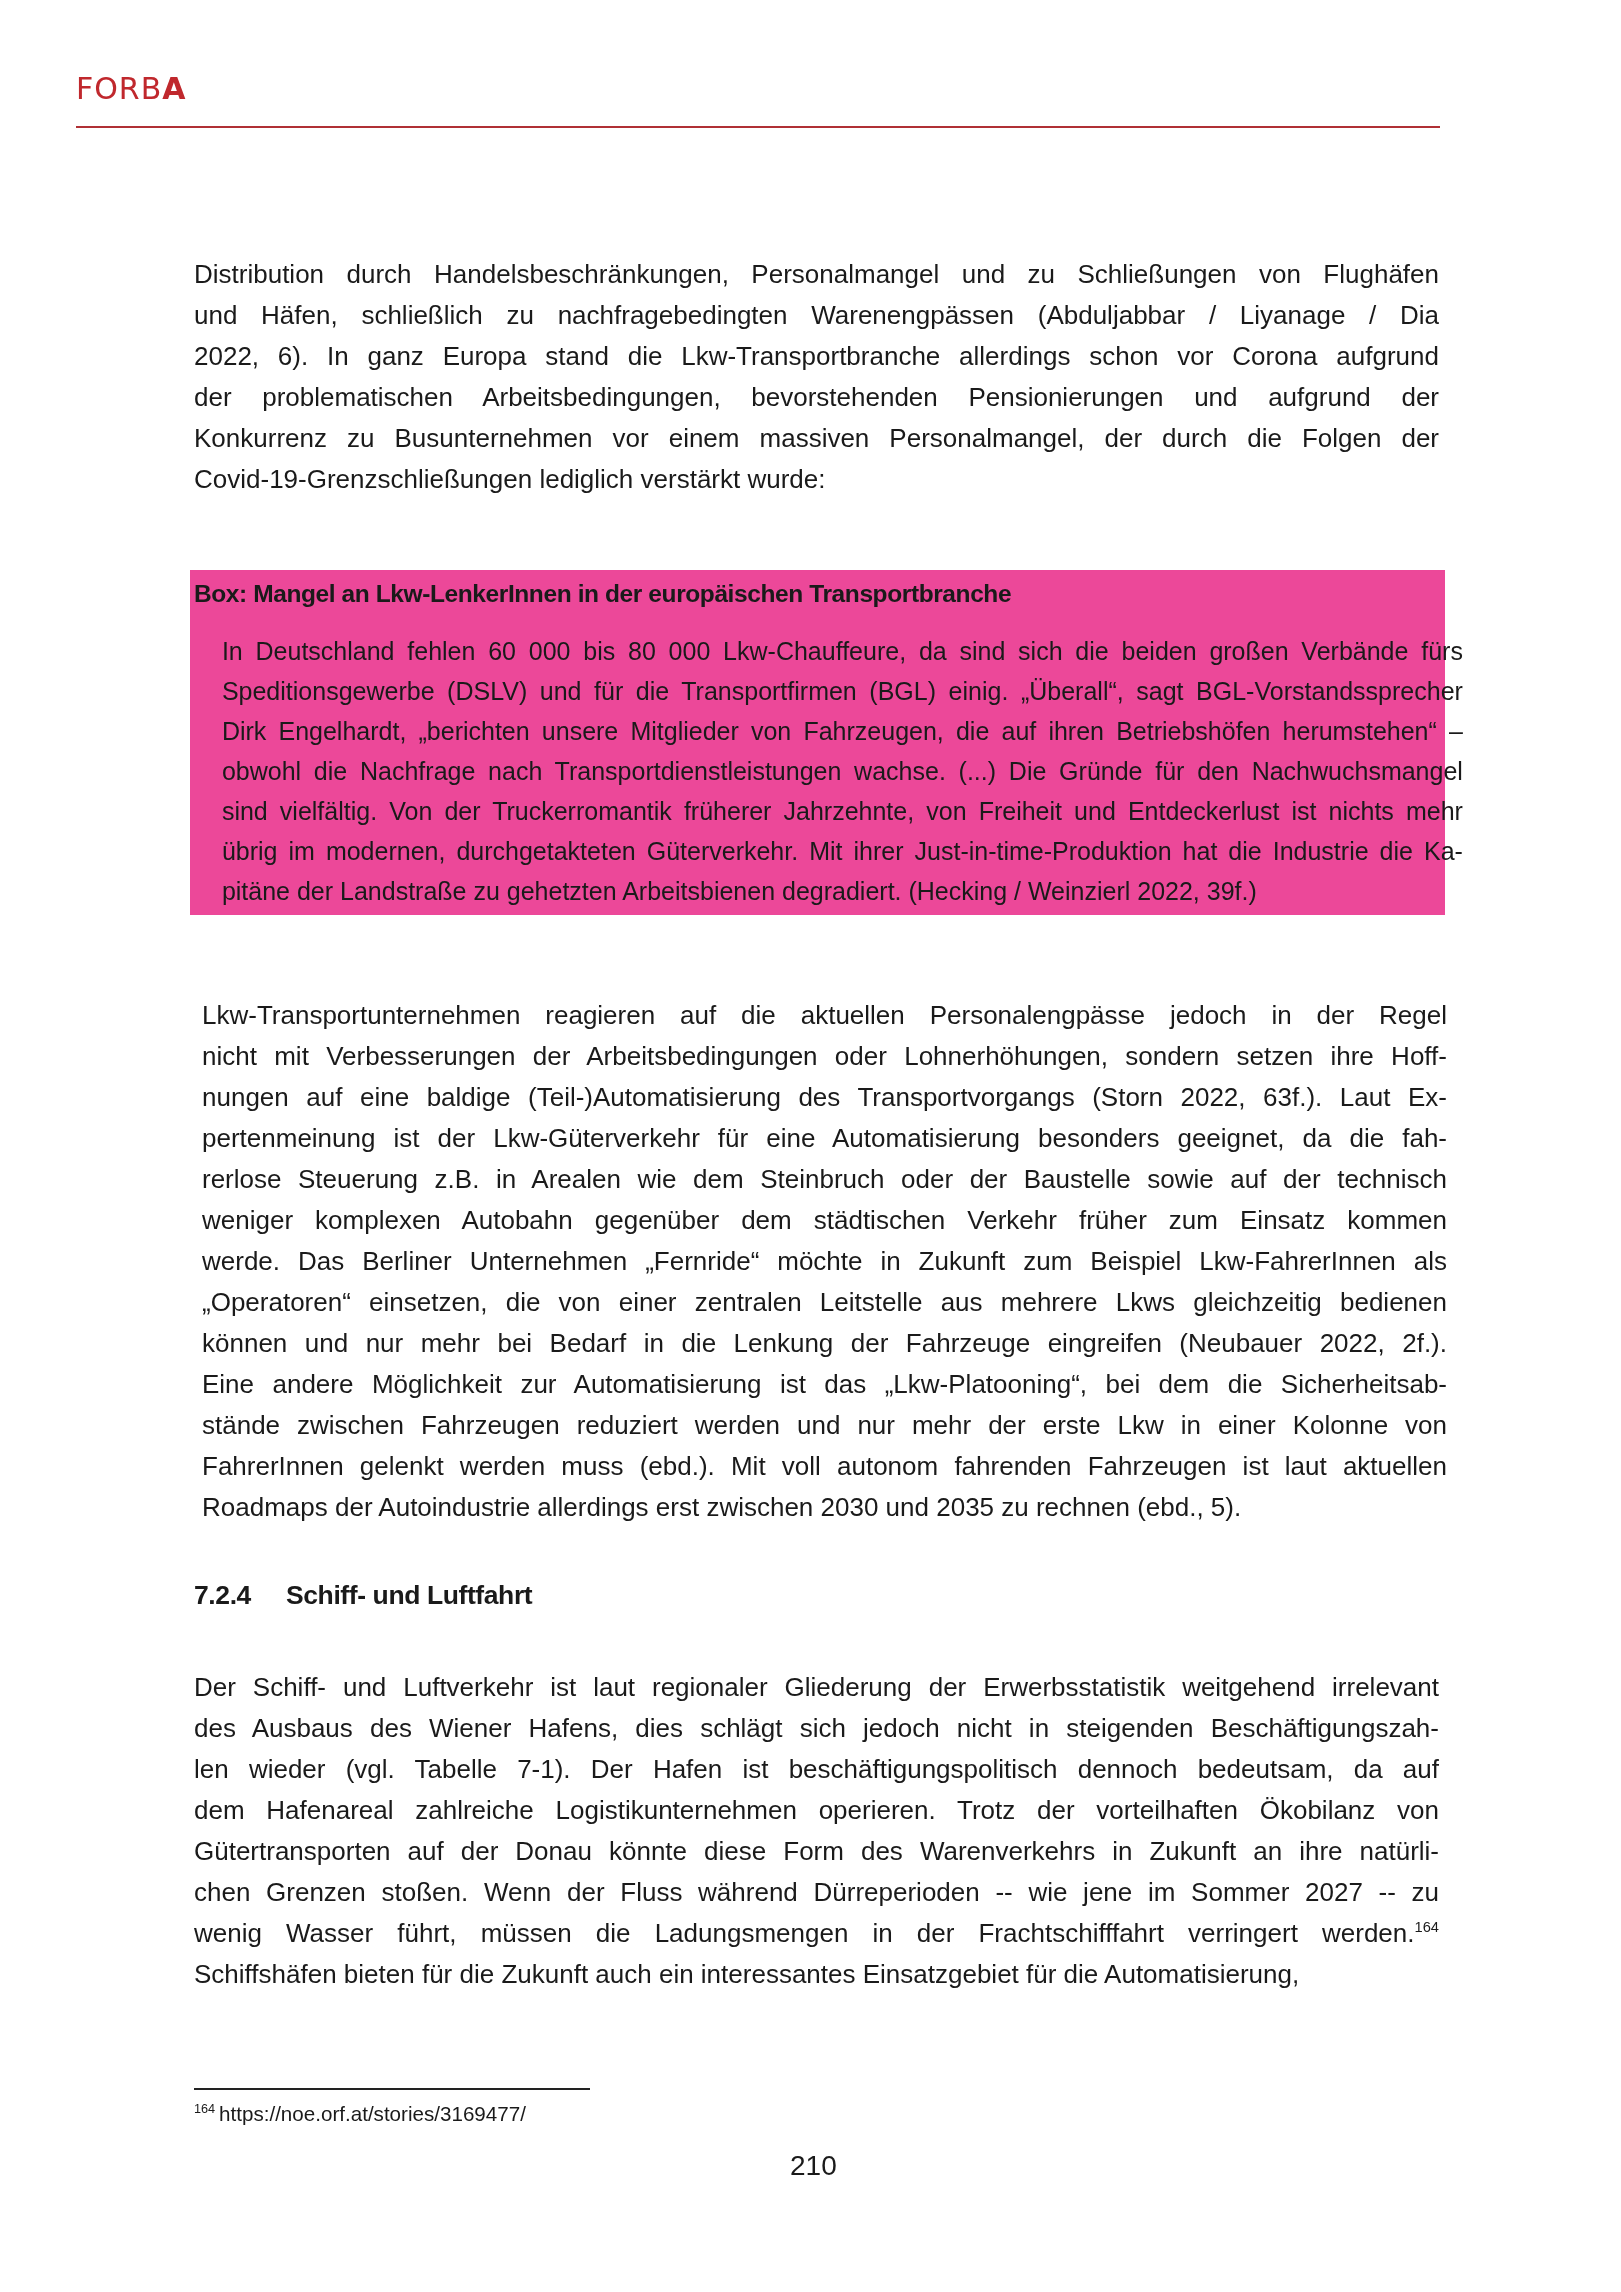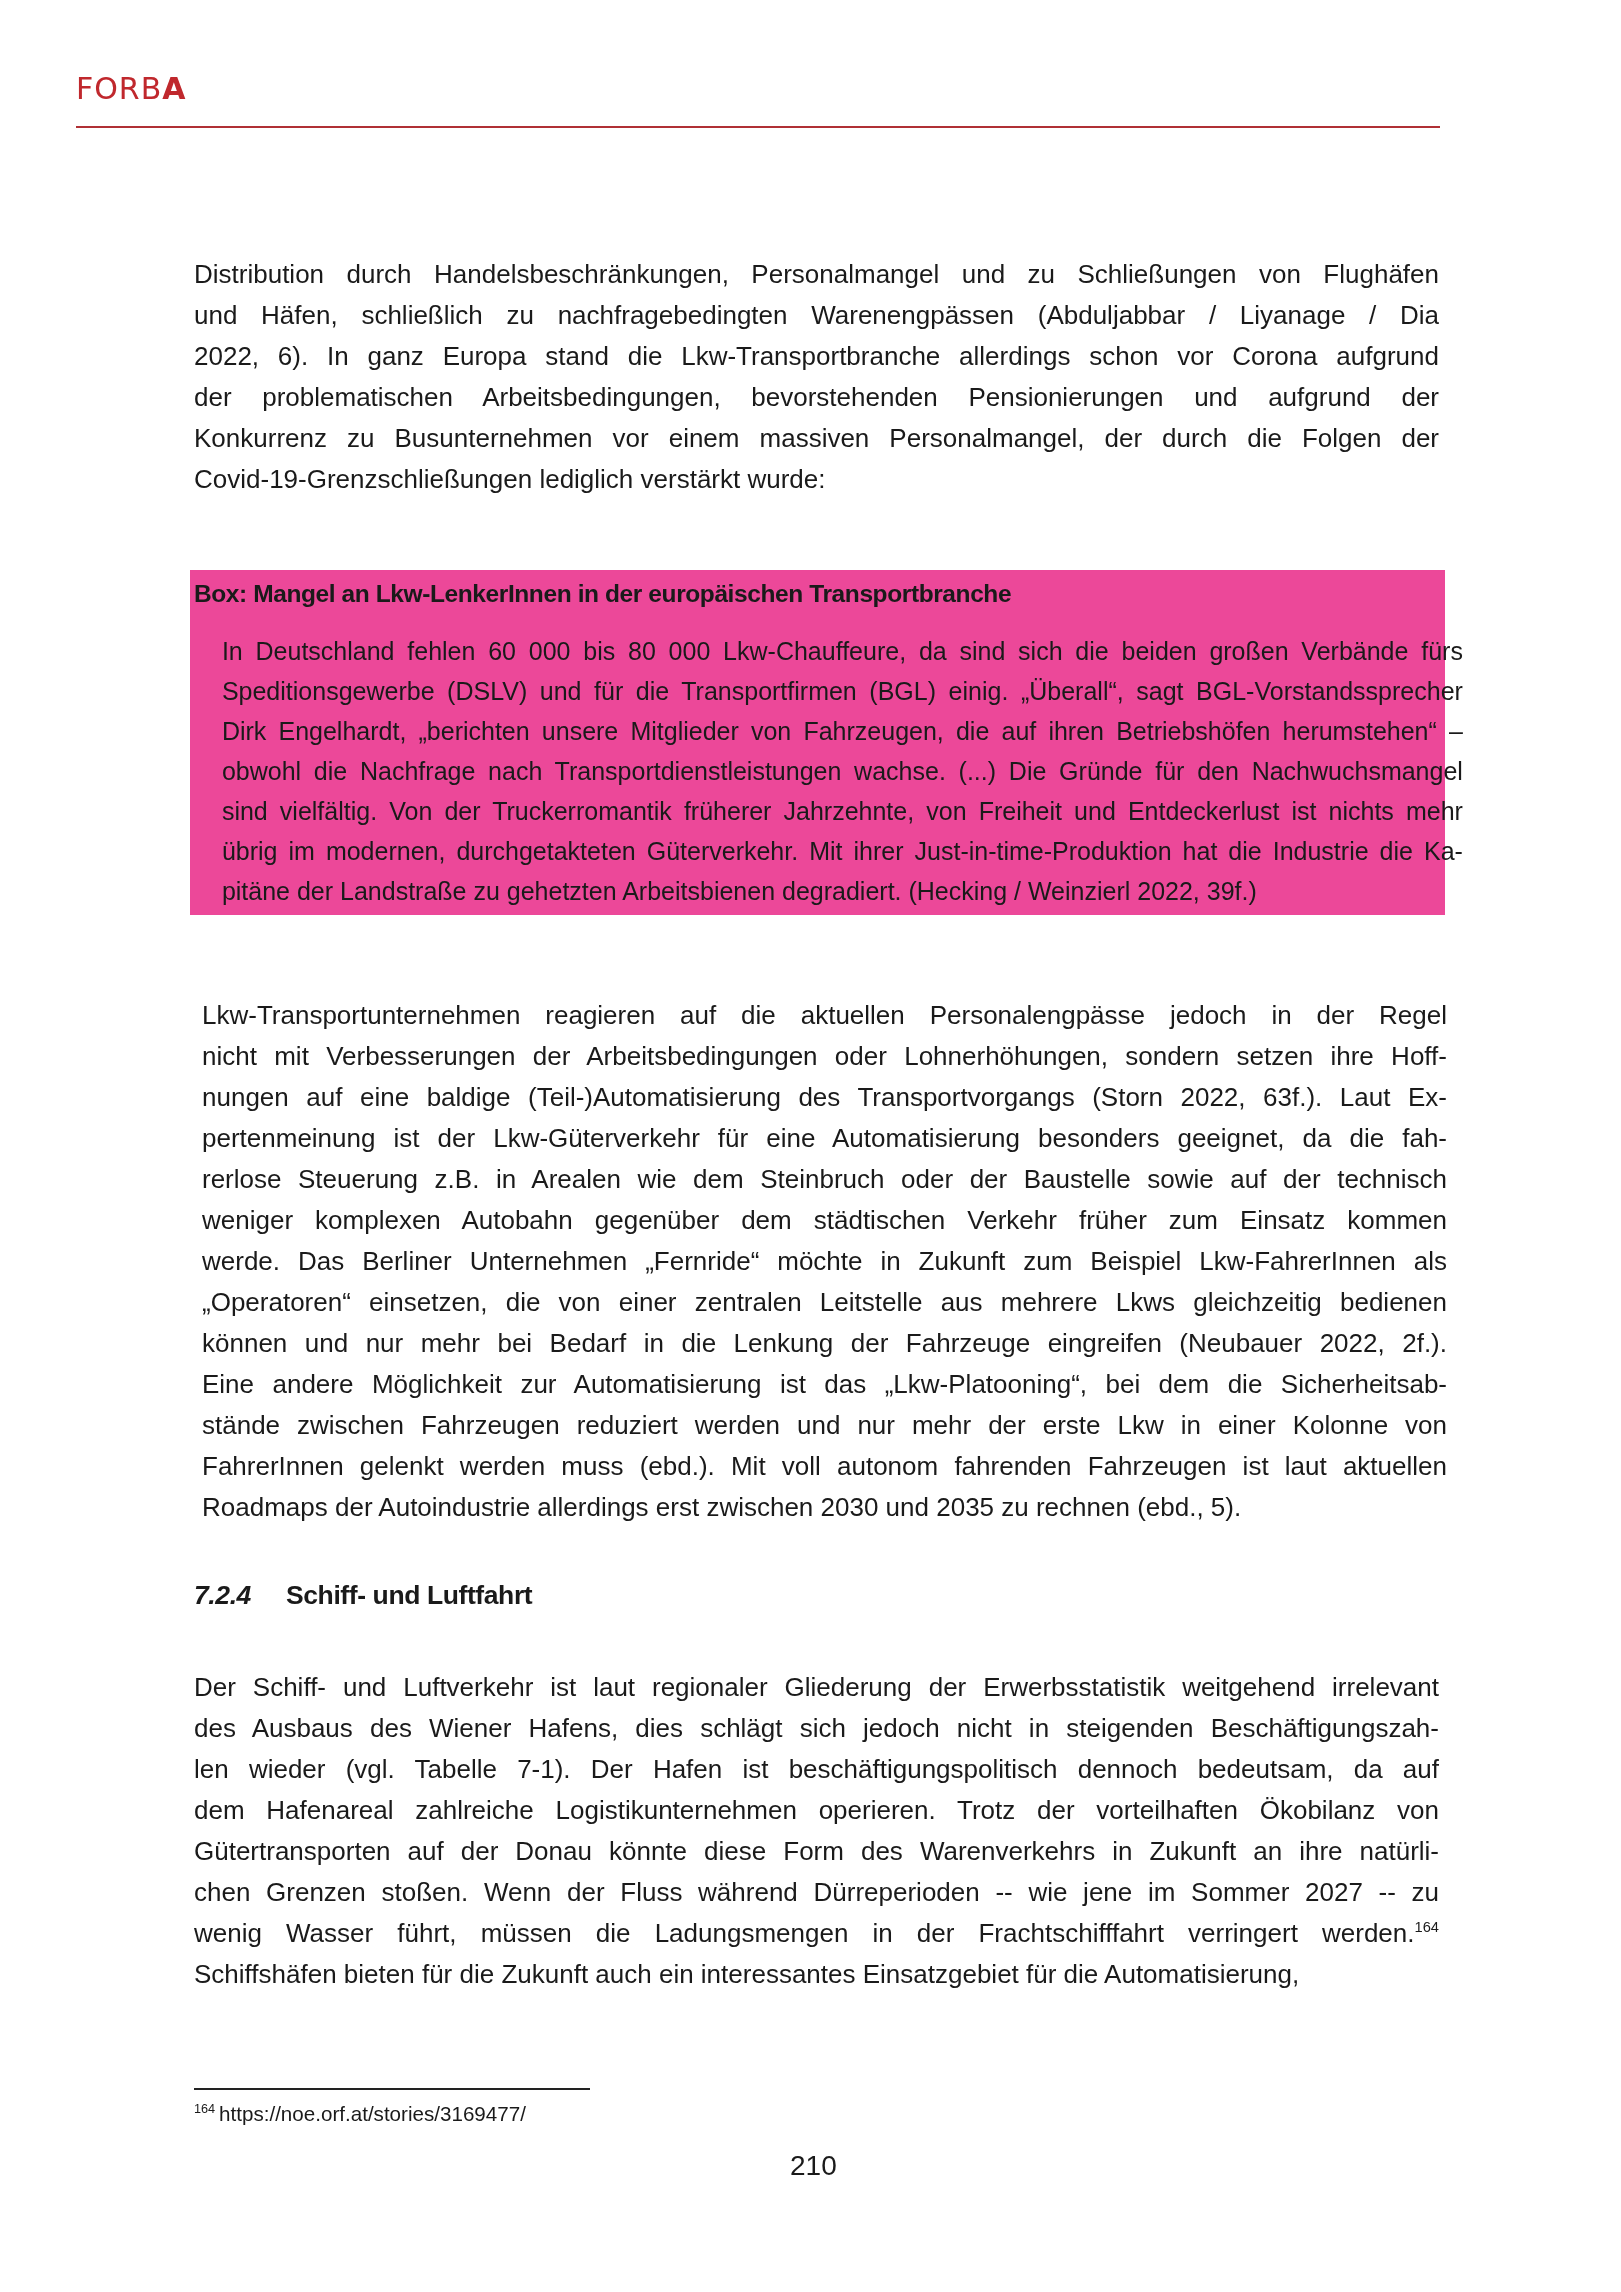--- a/index.html
+++ b/index.html
@@ -13,21 +13,21 @@
           text-align:justify; margin:0; }
   .para span.ln { display:block; text-align:justify; text-align-last:justify; white-space:nowrap; }
   .para span.ln.last { text-align-last:left; }
   .box { position:absolute; left:190px; top:570px; width:1255px; height:345px; background:#ec4899; }
   .box-title { position:absolute; left:3.9px; top:6.9px; font-size:24.5px; font-weight:bold;
                letter-spacing:-0.4px; line-height:33px; }
   .box-body { position:absolute; left:3.9px; top:61px; width:1241px; font-size:25px; line-height:40px;margin-left:28px; }
   .box-body span.ln { display:block; text-align:justify; text-align-last:justify; white-space:nowrap; }
   .box-body span.ln.last { text-align-last:left; }
   .heading { position:absolute; left:194px; top:1580px; font-size:26.5px; font-weight:bold; letter-spacing:-0.4px; }
-  .heading .num { display:inline-block; width:92px;font-style:italic; }
+  .heading .num { display:inline-block; width:92px; }
   sup { font-size:14.7px; vertical-align:9.8px; line-height:0;margin-top:38px; }
   .fn-rule { position:absolute; left:194px; top:2088px; width:396px; height:1.5px; background:#222; }
   .footnote { position:absolute; left:194px; top:2102px; font-size:20.6px; }
   .footnote sup { font-size:12.7px; vertical-align:7.8px; margin-right:3.9px; }
   .page-num { position:absolute; left:790px; top:2150px; font-size:28px; }
 </style>
 </head>
 <body>
 
 <div class="logo"><span>FORB</span><b>A</b></div>

